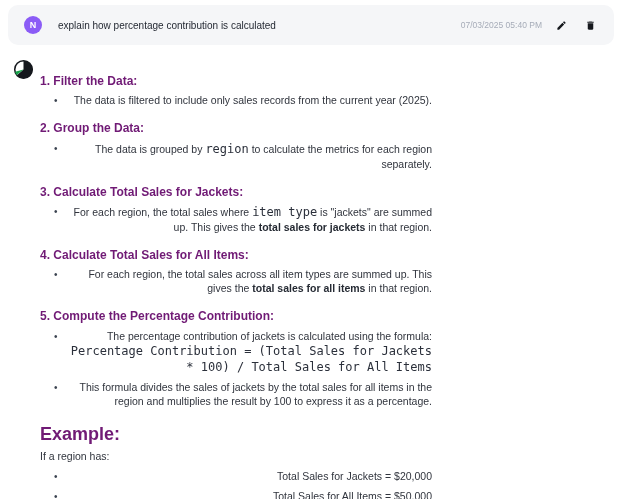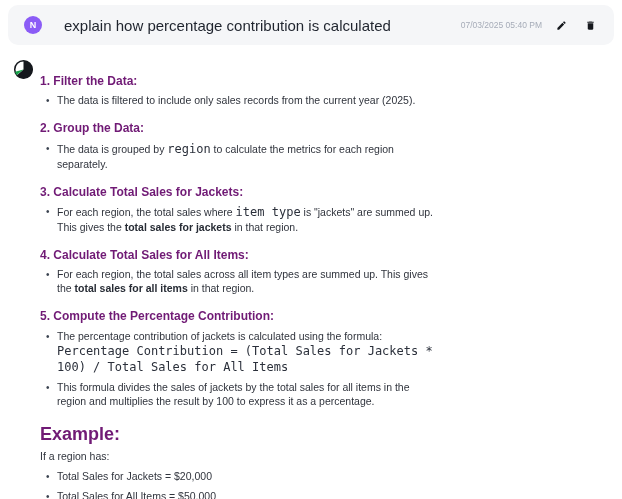--- a/index.html
+++ b/index.html
@@ -22,21 +22,21 @@
     align-items:center;
     padding:0 14px 0 16px;
   }
   .u-avatar {
     width:18px; height:18px; border-radius:50%;
     background:#8b5cf6; color:#fff;
     font-size:9px; font-weight:bold;
     display:flex; align-items:center; justify-content:center;
     flex:none;
   }
-  .u-text { margin-left:22px; font-size:15px; color:#1f242e; flex:1; }
+  .u-text { margin-left:16px; font-size:10px; color:#1f242e; flex:1; }
   .meta { display:flex; align-items:center; gap:9px; }
   .timestamp { font-size:8.5px; color:#a6acb8; }
   .icon-btn {
     width:20px; height:20px; border-radius:50%;
     display:flex; align-items:center; justify-content:center;
     background:transparent; border:none; padding:0; cursor:pointer;
   }
   .icon-btn svg { display:block; }
 
   
@@ -44,21 +44,21 @@
   .a-avatar { width:21px; height:21px; flex:none; margin-right:6px; margin-top:1px; }
   .a-content { width:400px; font-size:10.5px; line-height:1.33; color:#30343d; padding-top:3px; }
 
   .a-content p { margin:0 0 4px 0; }
   h3 {
     font-size:12px; color:#701a75; font-weight:700;
     margin:13px 0 4px 0; line-height:1.2;
   }
   h3.example-h { font-size:18px; margin-top:15px; }
   ul { margin:4px 0 4px 0; padding:0 0 0 17px; list-style:none; }
-  li { margin:6px 0; position:relative; }
+  li { margin:6px 8px; position:relative;text-align:right; }
   li::before { content:"•"; position:absolute; left:-11px; top:0; color:#3b4350; font-size:10px; }
   code {
     font-family:"DejaVu Sans Mono","Liberation Mono",monospace;
     font-size:12px; color:#2b303b;
   }
   b { color:#262b34; }
   .lead { margin:6px 0 2px 0; }
 </style>
 </head>
 <body>

